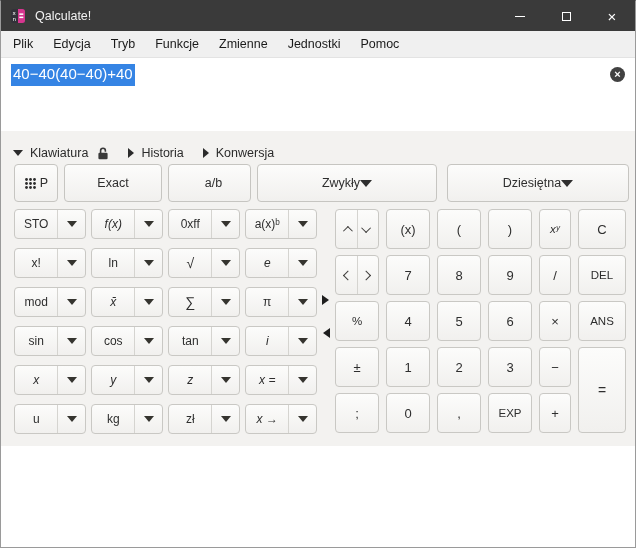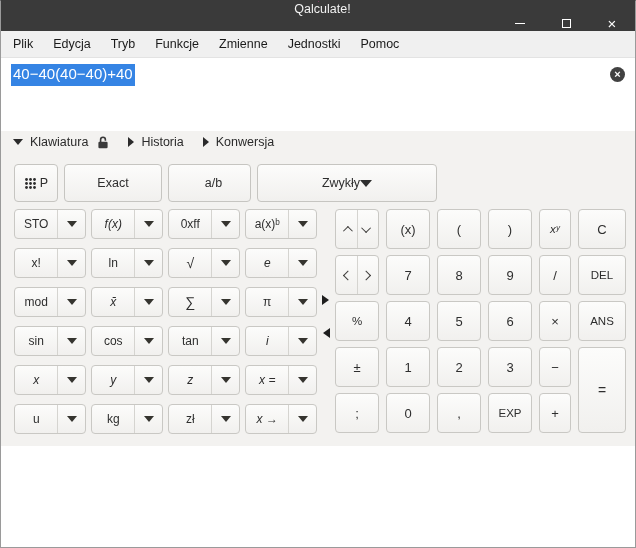--- a/index.html
+++ b/index.html
@@ -9,21 +9,20 @@
   .window {
     position:relative; width:636px; height:548px;
     border:1px solid #9a9a9a; border-top-color:#3a3a3a;
     background:#ffffff; overflow:hidden;
   }
 
   
   .titlebar {
     height:30px; background:#3a3a3a; display:flex; align-items:center;
     padding-left:9px;
-    flex-direction:column;
   }
   .app-icon { width:16px; height:16px; margin-right:9px; display:block; }
   .title { color:#f2f2f2; font-size:12.5px; }
   .caption-buttons { margin-left:auto; display:flex; height:100%; }
   .cap { width:46px; height:100%; display:flex; align-items:center; justify-content:center; }
   .min-bar { width:10px; height:1px; background:#ffffff; display:block; }
   .max-box { width:9px; height:9px; border:1px solid #ffffff; display:block; }
   .close-glyph { color:#ffffff; font-size:15px; line-height:1; }
 
   
@@ -53,21 +52,21 @@
   
   .result {
     height:75px; background:#ffffff; display:flex; align-items:center; justify-content:flex-end;
     padding-right:15px; font-size:28px; color:#101010; border-bottom:1px solid #c9c9c9;
   }
 
   
   .panel { position:relative; height:315px; background:#f3f2f0; }
 
   .panelbar {
-    position:absolute; top:4px; left:12px; display:flex; align-items:center;
+    position:absolute; top:15px; left:12px; display:flex; align-items:center;
     font-size:12.5px; color:#2b2b2b;
   }
   .toggle { display:flex; align-items:center; margin-right:19px; }
   .tri-down {
     width:0; height:0; border-left:5px solid transparent; border-right:5px solid transparent;
     border-top:6px solid #2b2b2b; margin-right:7px; display:block;
   }
   .tri-right-s {
     width:0; height:0; border-top:5px solid transparent; border-bottom:5px solid transparent;
     border-left:6px solid #2b2b2b; margin-right:7px; display:block;
@@ -228,20 +227,23 @@
             <circle cx="6.5" cy="10.5" r="1.4" fill="#2c2c2c"></circle>
             <circle cx="10.5" cy="10.5" r="1.4" fill="#2c2c2c"></circle>
         </svg>
         <span>P</span>
       </button>
       <button class="mbtn w-exact">Exact</button>
       <button class="mbtn w-ab">a/b</button>
       <button class="mbtn dd w-fmt">
         <span>Zwykły</span>
       </button>
+      <button class="mbtn dd w-base">
+        <span>Dziesiętna</span>
+      </button>
     </div>
 
     <div class="kpL">
       <div class="skey">
           <span class="klab">STO</span>
           <span class="karr"></span>
         </div>
       <div class="skey">
           <span class="klab it">f(x)</span>
           <span class="karr"></span>

